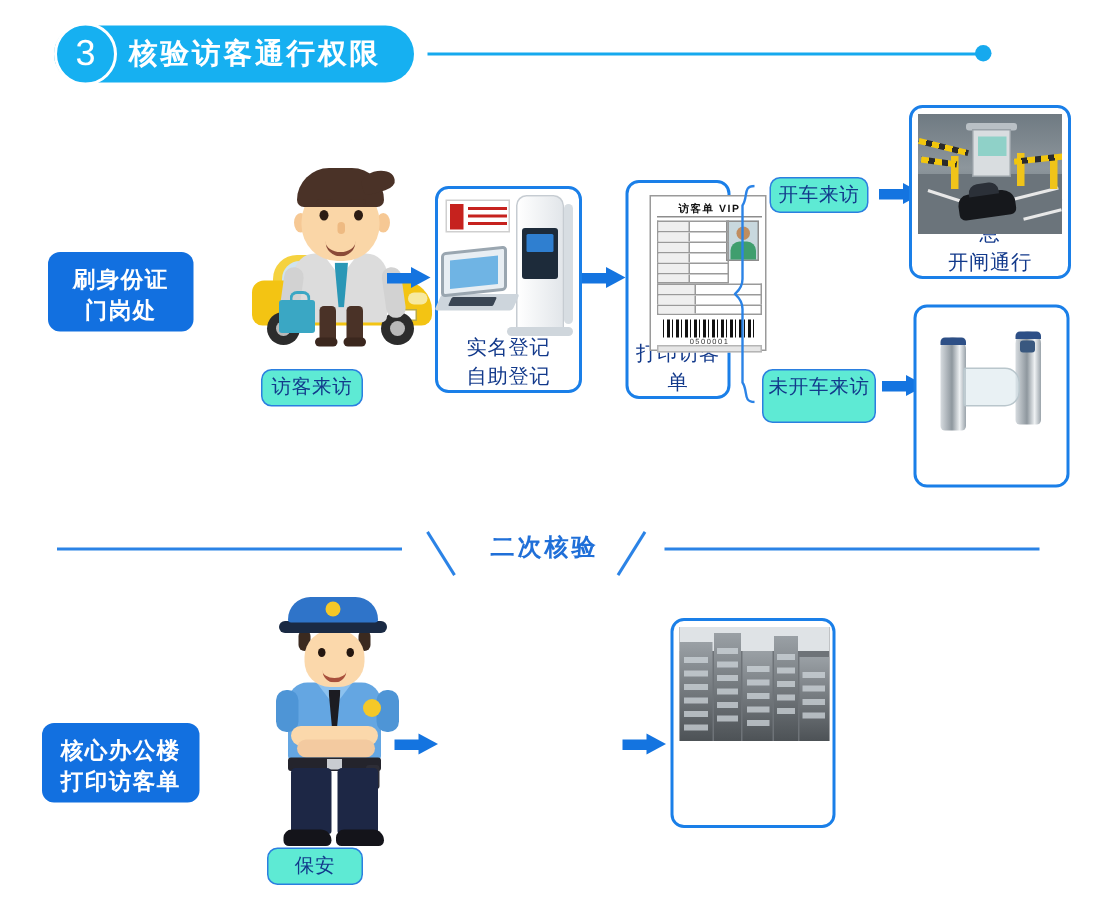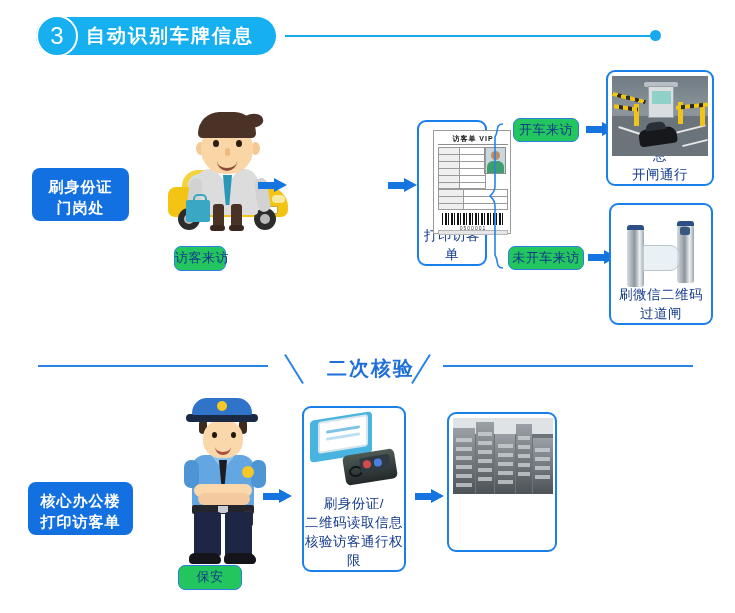--- a/index.html
+++ b/index.html
@@ -112,21 +112,21 @@
     text-align: center;
     letter-spacing: .5px;
     white-space: pre-line;
   }
 
   
   .tag {
     position: absolute;
     border: 1.5px solid #2b7fe0;
     border-radius: 7px;
-    background: #22c55e;
+    background: #5eead4;
     color: #12398b;
     font-size: 13px;
     line-height: 22px;
     text-align: center;
     letter-spacing: .5px;
     box-sizing: border-box;
     white-space: nowrap;
   }
 
   
@@ -161,21 +161,21 @@
 
   
   .div-line {
     position: absolute;
     height: 2px;
     background: #2b83e6;
   }
   .div-text {
     position: absolute;
     color: #1f6fd8;
-    font-size: 20px;
+    font-size: 16px;
     font-weight: bold;
     letter-spacing: 2px;
     white-space: nowrap;
   }
   .div-slash {
     position: absolute;
     width: 2px;
     background: #2b83e6;
   }
 
@@ -410,21 +410,21 @@
   .bld-win { position:absolute; background:#cfd6db; opacity:.75; }
   .bld-sky { position:absolute; left:0; top:0; width:100px; height:16px;
      background:#dfe3e6; }
 </style>
 </head>
 <body>
 
 <div class="stage">
 
   <div class="hdr-pill">
-    <span class="hdr-title">自动识别车牌信息</span>
+    <span class="hdr-title">核验访客通行权限</span>
   </div>
   <div class="hdr-num">3</div>
   <div class="hdr-line"></div>
   <div class="hdr-dot"></div>
 
   <div class="stage-chip" id="chip-outer">刷身份证
 门岗处</div>
 
   <div class="art" id="art-visitor">
     <div class="car-top"></div>
@@ -448,27 +448,41 @@
     <div class="vis-face"></div>
     <div class="vis-hair"></div>
     <div class="vis-brow l"></div>
       <div class="vis-brow r"></div>
     <div class="vis-eye l"></div>
       <div class="vis-eye r"></div>
     <div class="vis-nose"></div>
       <div class="vis-mouth"></div>
     <div class="vis-bag"></div>
   </div>
-  <div class="tag" style="left:174px; top:246px; width:52px; height:25px;">访客来访</div>
+  <div class="tag" style="left:174px; top:246px; width:68px; height:25px;">访客来访</div>
 
   <div class="arrow" style="left:258px; top:178px;">
     <span class="shaft"></span>
       <span class="head"></span>
   </div>
 
+  <div class="card" style="left:290px; top:124px; width:98px; height:138px;">
+    <div style="position:relative; width:94px; height:100px;">
+      <div class="kiosk-pillar"></div>
+      <div class="kiosk-sidebar"></div>
+      <div class="kiosk-screen"></div>
+      <div class="kiosk-base"></div>
+      <div class="kiosk-badge"></div>
+      <div class="lap-base"></div>
+      <div class="lap-pad"></div>
+      <div class="lap-screen"></div>
+    </div>
+    <div class="card-cap">实名登记
+自助登记</div>
+  </div>
 
   <div class="arrow" style="left:388px; top:178px;">
     <span class="shaft"></span>
       <span class="head"></span>
   </div>
 
   <div class="card" style="left:417px; top:120px; width:70px; height:146px;align-items:center;">
     <div style="position:relative; width:66px; height:112px;">
       <div class="pass">
         <div class="pass-h">访客单 VIP</div>
@@ -538,38 +552,36 @@
         <div class="lpr-bar" style="left:2px;  top:30px; width:24px; transform:rotate(8deg);"></div>
         <div class="lpr-bar" style="left:64px; top:28px; width:34px; transform:rotate(-6deg);"></div>
         <div class="lpr-bar" style="left:0;    top:20px; width:34px; transform:rotate(14deg);"></div>
         <div class="lpr-car"></div>
       </div>
     </div>
     <div class="card-cap">自动识别车牌信息
 开闸通行</div>
   </div>
 
-  <div class="tag" style="left:508px; top:246px; width:76px; height:24px;">未开车来访</div>
+  <div class="tag" style="left:508px; top:246px; width:76px; height:36px;">未开车来访</div>
   <div class="arrow" style="left:588px; top:250px;">
     <span class="shaft"></span>
       <span class="head"></span>
   </div>
   <div class="card" style="left:609px; top:203px; width:104px; height:122px;">
     <div style="position:relative; width:100px; height:90px;">
       <div class="ts">
         <div class="ts-body a"></div>
           <div class="ts-cap a"></div>
         <div class="ts-body b"></div>
           <div class="ts-cap b"></div>
         <div class="ts-sensor"></div>
         <div class="ts-wing"></div>
       </div>
     </div>
-    <div class="card-cap">刷微信二维码
-过道闸</div>
   </div>
 
   <div class="div-line" style="left:38px; top:365px; width:230px;"></div>
   <div class="div-slash" style="left:293px; top:352px; height:34px; transform:rotate(-32deg);"></div>
   <div class="div-text" style="left:327px; top:355px;">二次核验</div>
   <div class="div-slash" style="left:420px; top:352px; height:34px; transform:rotate(32deg);"></div>
   <div class="div-line" style="left:443px; top:365px; width:250px;"></div>
 
   <div class="stage-chip" id="chip-core">核心办公楼
 打印访客单</div>
@@ -600,32 +612,20 @@
       <div class="g-hat"></div>
       <div class="g-badge"></div>
   </div>
   <div class="tag" style="left:178px; top:565px; width:64px; height:25px;">保安</div>
 
   <div class="arrow" style="left:263px; top:489px;">
     <span class="shaft"></span>
       <span class="head"></span>
   </div>
 
-  <div class="card" style="left:302px; top:406px; width:104px; height:166px;">
-    <div style="position:relative; width:100px; height:88px;">
-      <div class="dev-tab"></div>
-      <div class="dev-tab-screen"></div>
-      <div class="dev-pda"></div>
-      <div class="dev-pda-ring"></div>
-      <div class="dev-pda-scr"></div>
-    </div>
-    <div class="card-cap">刷身份证/
-二维码读取信息
-核验访客通行权限</div>
-  </div>
 
   <div class="arrow" style="left:415px; top:489px;">
     <span class="shaft"></span>
       <span class="head"></span>
   </div>
 
   <div class="card" style="left:447px; top:412px; width:110px; height:140px;">
     <div style="position:relative; width:106px; height:84px;">
       <div class="bld">
         <div class="bld-sky"></div>

